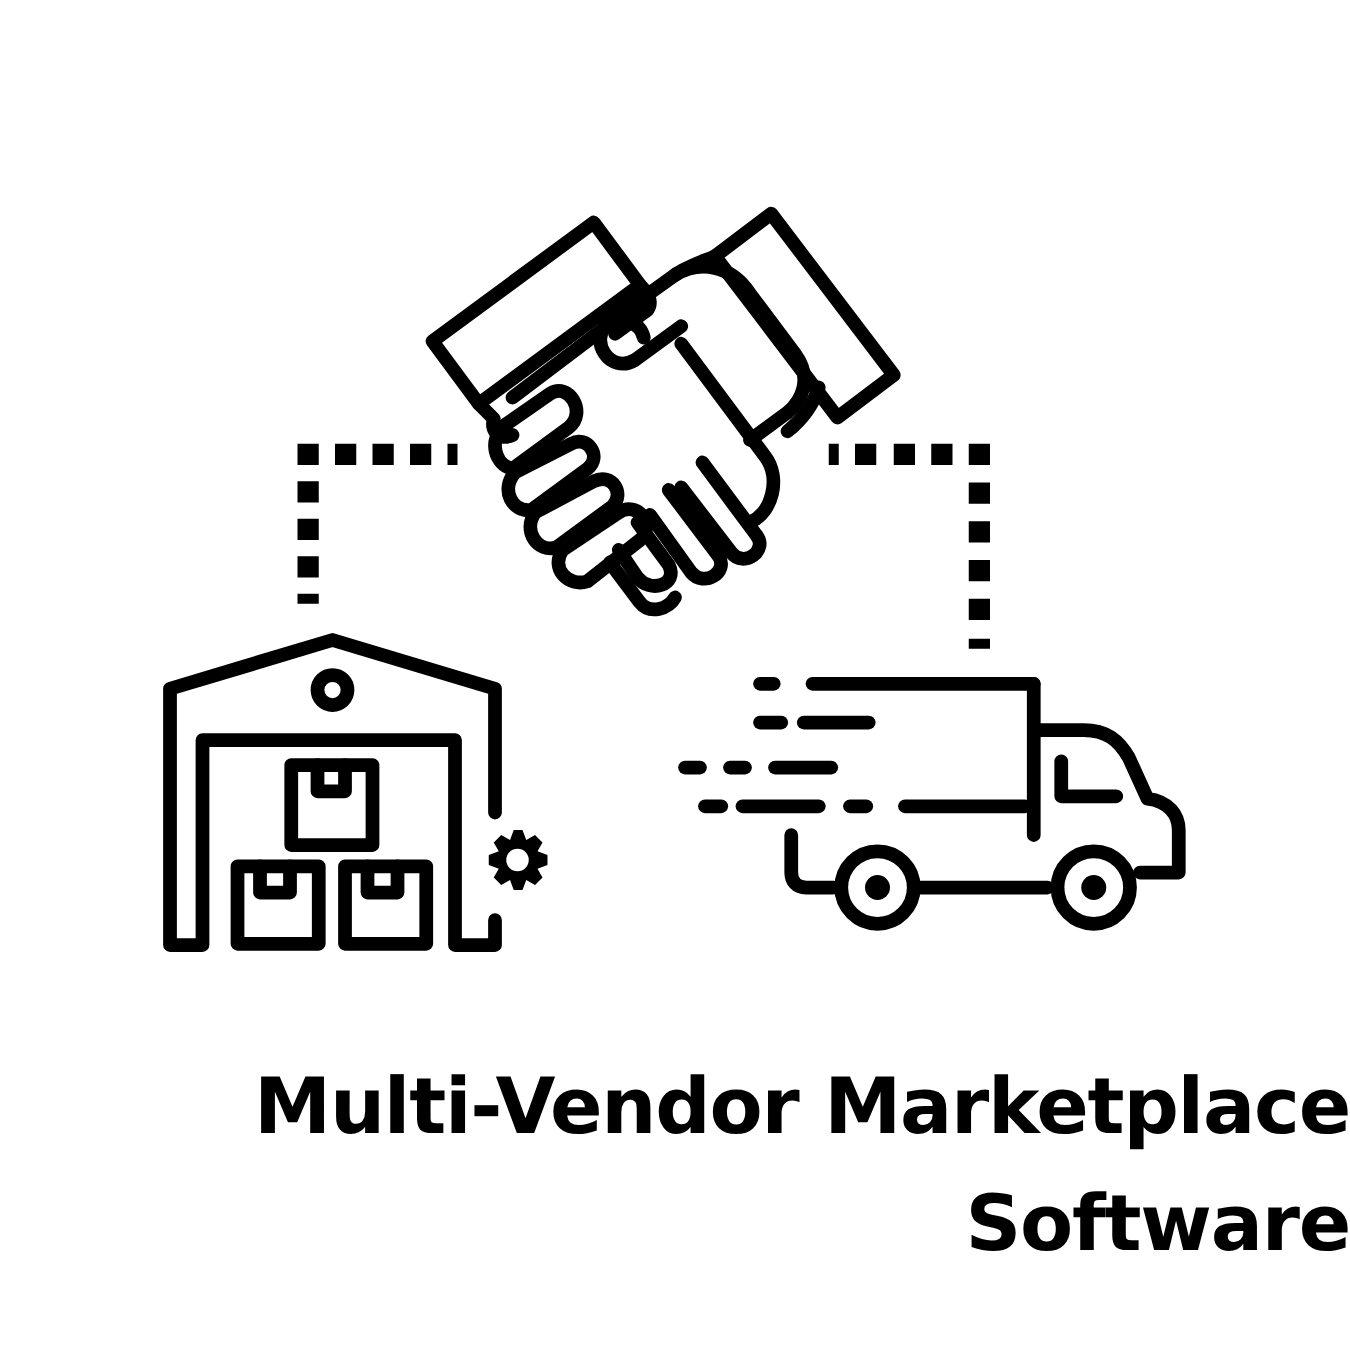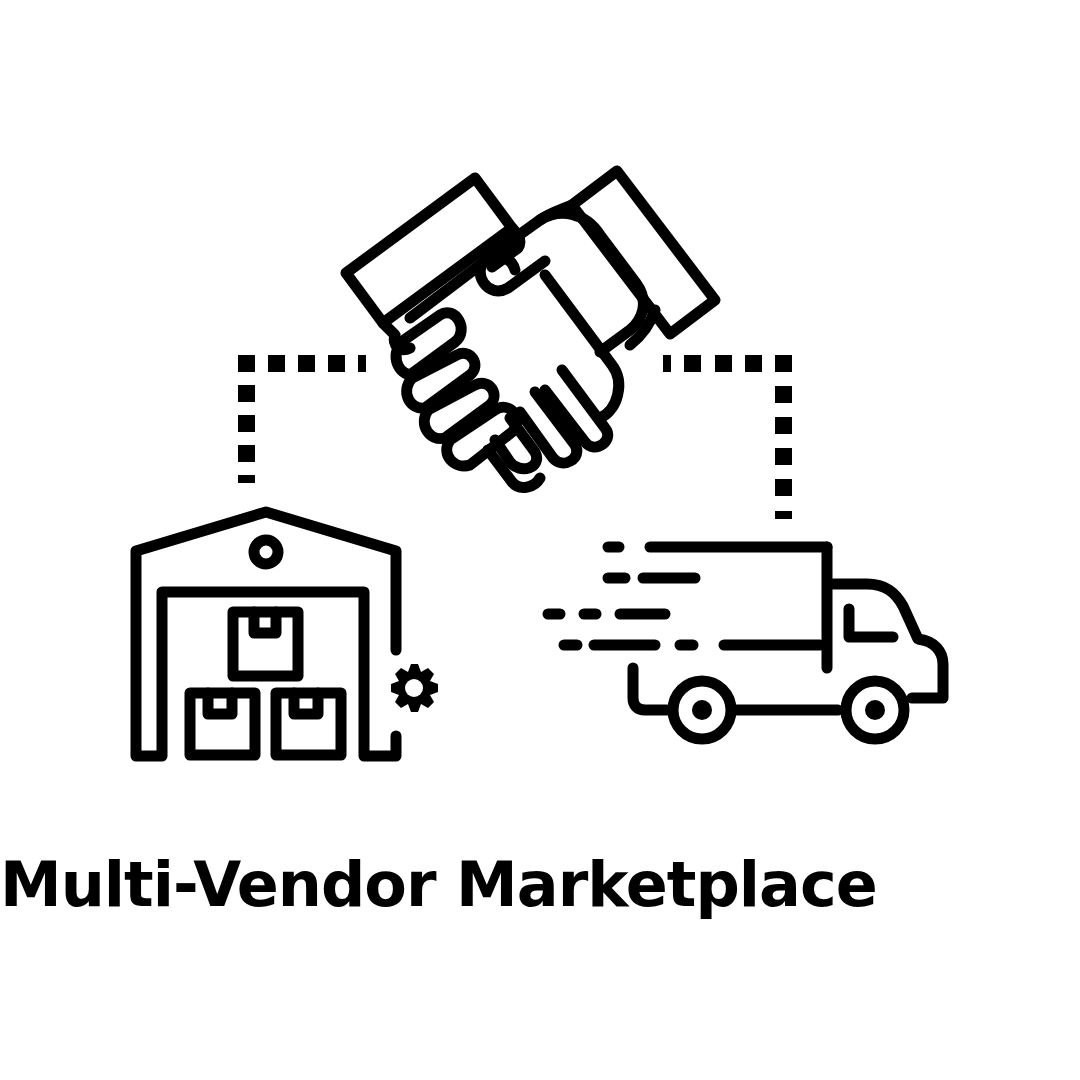--- a/index.html
+++ b/index.html
@@ -18,21 +18,21 @@
       position: absolute;
       left: 0; top: 0;
       width: 1080px;
       height: 1080px;
     }
     .title {
       position: absolute;
       left: 0;
       top: 838px;
       width: 1080px;
-      text-align: left;
+      text-align: right;
       color: #000000;
       font-family: "DejaVu Sans", sans-serif;
       font-weight: bold;
       font-size: 62px;
       line-height: 94px;
       letter-spacing: -1px;
     }
     .title span { display: block; }
   </style>
 </head>
@@ -140,13 +140,14 @@
     <circle cx="875" cy="710" r="29"></circle>
   </g>
   <g fill="#000">
     <circle cx="702" cy="710" r="10"></circle>
     <circle cx="875" cy="710" r="10"></circle>
   </g>
 </svg>
 
 <div class="title">
   <span>Multi-Vendor Marketplace</span>
+  <span>Software</span>
 </div>
 
 </body></html>

